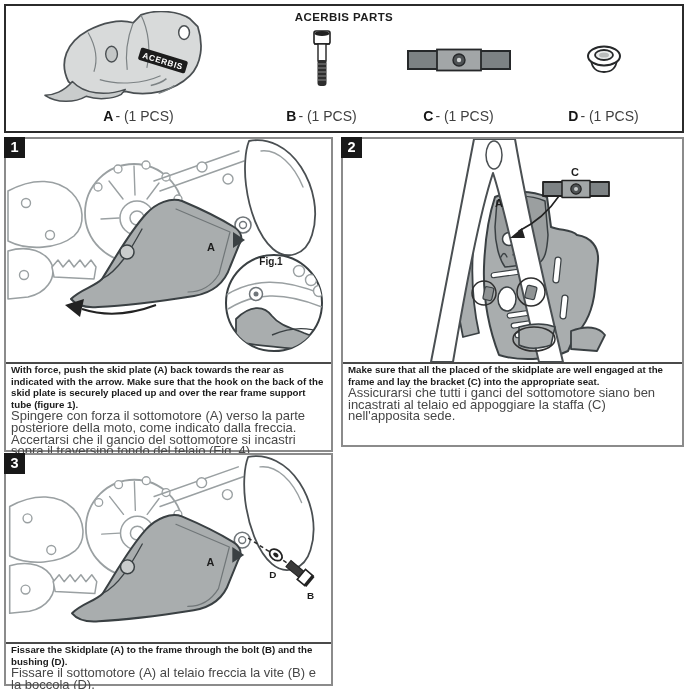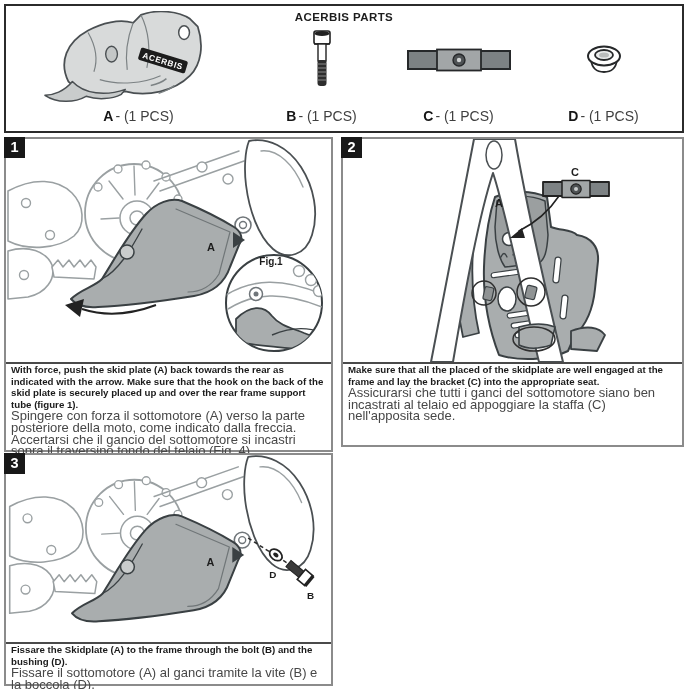--- a/index.html
+++ b/index.html
@@ -257,17 +257,17 @@
             <rect x="297" y="113.5" width="10" height="13" fill="#fff" stroke="#222" stroke-width="1.6"></rect>
             <rect x="305.5" y="113.5" width="3.5" height="13" fill="#222"></rect>
           </g>
           <text class="lblS" x="268" y="124" text-anchor="middle">D</text>
           <text class="lblS" x="306" y="146" text-anchor="middle">B</text>
         </g>
       </svg>
     </div>
     <div class="txt">
       <div class="en">Fissare the Skidplate (A) to the frame through the bolt (B) and the bushing (D).</div>
-      <div class="it">Fissare il sottomotore (A) al ganci tramite la vite (B) e la boccola (D).</div>
+      <div class="it">Fissare il sottomotore (A) al telaio freccia la vite (B) e la boccola (D).</div>
     </div>
   </div>
 
 </div>
 
 </body></html>

